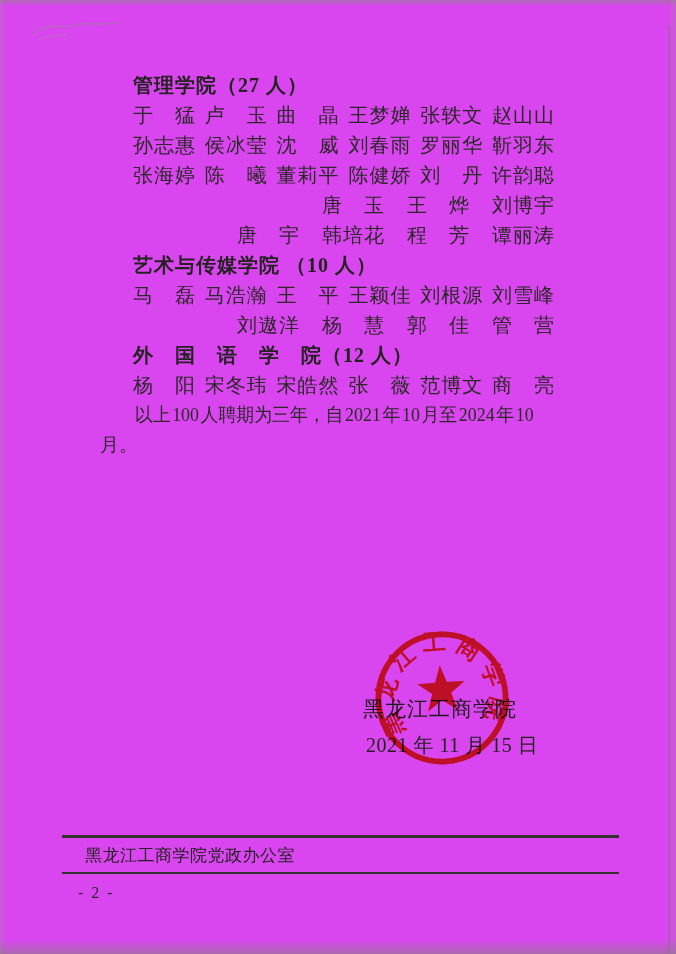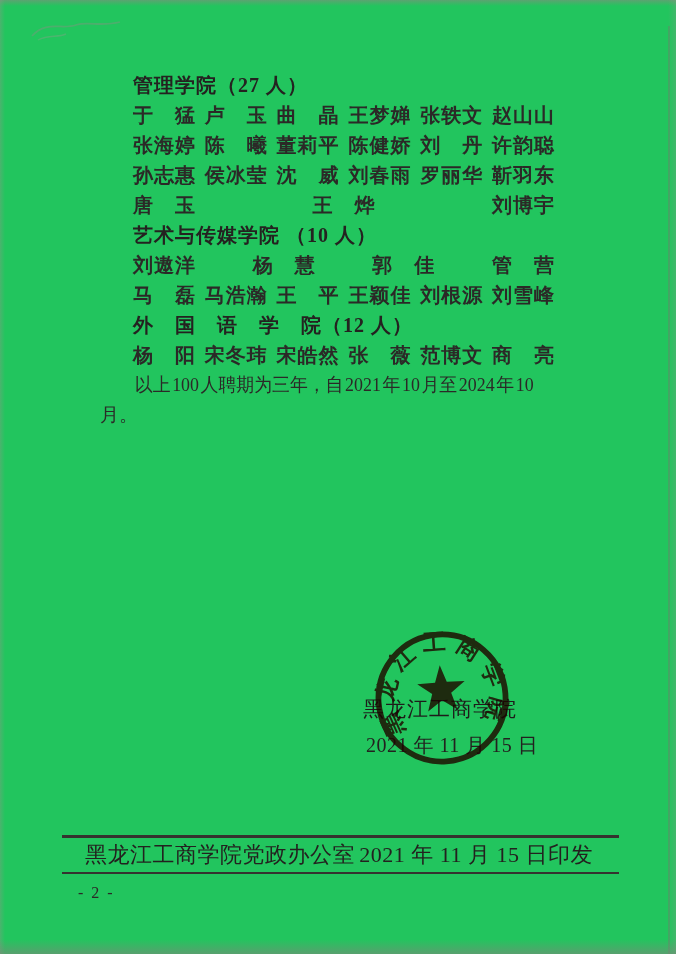--- a/index.html
+++ b/index.html
@@ -1,18 +1,18 @@
 <!DOCTYPE html>
 <html><head>
 <meta charset="utf-8">
 <style>
   html,body { margin:0; padding:0; background:#e9e8e5; }
   .page {
     position:relative; width:676px; height:954px; margin:0 auto;
-    background:#22c55e; overflow:hidden;
+    background:#d946ef; overflow:hidden;
     font-family:"Liberation Serif","DejaVu Serif",serif;
     color:#2b2927;
   }
   
   .edge-top   { position:absolute; top:0; left:0; width:100%; height:6px;
                 background:linear-gradient(to bottom, rgba(138,136,128,0.55), rgba(138,136,128,0)); }
   .edge-bottom{ position:absolute; bottom:0; left:0; width:100%; height:14px;
                 background:linear-gradient(to top, rgba(132,130,123,0.55), rgba(132,130,123,0.04)); }
   .edge-left  { position:absolute; top:0; left:0; width:5px; height:100%;
                 background:linear-gradient(to right, rgba(150,148,140,0.35), rgba(150,148,140,0)); }
@@ -23,43 +23,43 @@
   .smudge { position:absolute; left:28px; top:12px; }
 
   
   .content {
     position:absolute; left:100px; top:70px; width:468px;
     font-size:20px; line-height:30px; letter-spacing:1px;
   }
   .section-header {
     font-weight:bold; margin-left:33px; height:30px; white-space:nowrap; color:#242220;
   }
-  .name-row { margin-left:33px; width:422px; height:30px; display:flex;font-weight:bold; }
+  .name-row { margin-left:33px; width:422px; height:30px; display:flex; }
   .name-row.full    { justify-content:space-between; }
-  .name-row.partial { justify-content:space-between; }
+  .name-row.partial { justify-content:flex-end; gap:22px; }
   .person-name { white-space:pre; }
   .closing-line { height:30px; white-space:nowrap; font-size:19px;
                   letter-spacing:0; word-spacing:-3px; }
   .closing-line.indent { text-indent:37px; transform:scaleX(0.94); transform-origin:0 50%; }
 
   
   .sig-org  { position:absolute; left:363px; top:695px; font-size:21px;
               letter-spacing:1px; color:#1e1c1a; z-index:2; }
   .sig-date { position:absolute; left:366px; top:732px; font-size:20px;
               letter-spacing:0.5px; color:#23211f; z-index:2; }
   .seal { position:absolute; left:365px; top:621px; width:154px; height:154px;
           z-index:3; mix-blend-mode:multiply; opacity:0.93; transform:rotate(-4deg); }
   .seal text { font-family:"Liberation Serif","DejaVu Serif",serif; }
 
   
   .footer-band {
     position:absolute; left:62px; top:835px; width:557px; height:39px; box-sizing:border-box;
     border-top:3px solid #35332f; border-bottom:2px solid #35332f;
     display:flex; justify-content:space-between; align-items:center;
-    padding:0 26px 0 23px; font-size:22px; letter-spacing:0.5px; color:#23211f;
+    padding:0 26px 0 23px; font-size:17px; letter-spacing:0.5px; color:#23211f;
   }
   .page-number { position:absolute; left:78px; top:884px; font-size:16px;
                  letter-spacing:2px; color:#2b2927; }
 </style>
 </head>
 <body>
 
 <div class="page">
 
   <div class="edge-top"></div>
@@ -77,54 +77,60 @@
         <div class="section-header">管理学院（27 人）</div>
         <div class="name-row full">
           <span class="person-name">于　猛</span>
           <span class="person-name">卢　玉</span>
           <span class="person-name">曲　晶</span>
           <span class="person-name">王梦婵</span>
           <span class="person-name">张轶文</span>
           <span class="person-name">赵山山</span>
         </div>
         <div class="name-row full">
+          <span class="person-name">孙志惠</span>
+          <span class="person-name">侯冰莹</span>
+          <span class="person-name">沈　威</span>
+          <span class="person-name">刘春雨</span>
+          <span class="person-name">罗丽华</span>
+          <span class="person-name">靳羽东</span>
+        </div>
+        <div class="name-row full">
           <span class="person-name">张海婷</span>
           <span class="person-name">陈　曦</span>
           <span class="person-name">董莉平</span>
           <span class="person-name">陈健娇</span>
           <span class="person-name">刘　丹</span>
           <span class="person-name">许韵聪</span>
         </div>
-        <div class="name-row full">
-          <span class="person-name">孙志惠</span>
-          <span class="person-name">侯冰莹</span>
-          <span class="person-name">沈　威</span>
-          <span class="person-name">刘春雨</span>
-          <span class="person-name">罗丽华</span>
-          <span class="person-name">靳羽东</span>
-        </div>
         <div class="name-row partial">
           <span class="person-name">唐　玉</span>
           <span class="person-name">王　烨</span>
           <span class="person-name">刘博宇</span>
         </div>
+        <div class="name-row partial">
+          <span class="person-name">唐　宇</span>
+          <span class="person-name">韩培花</span>
+          <span class="person-name">程　芳</span>
+          <span class="person-name">谭丽涛</span>
+        </div>
         <div class="section-header">艺术与传媒学院 （10 人）</div>
-        <div class="name-row partial">
-          <span class="person-name">刘遨洋</span>
-          <span class="person-name">杨　慧</span>
-          <span class="person-name">郭　佳</span>
-          <span class="person-name">管　营</span>
-        </div>
         <div class="name-row full">
           <span class="person-name">马　磊</span>
           <span class="person-name">马浩瀚</span>
           <span class="person-name">王　平</span>
           <span class="person-name">王颖佳</span>
           <span class="person-name">刘根源</span>
           <span class="person-name">刘雪峰</span>
+        </div>
+        <div class="name-row partial">
+          <span class="person-name">刘遨洋</span>
+          <span class="person-name">杨　慧</span>
+          <span class="person-name">郭　佳</span>
+          <span class="person-name">管　营</span>
         </div>
         <div class="section-header">外　国　语　学　院（12 人）</div>
         <div class="name-row full">
           <span class="person-name">杨　阳</span>
           <span class="person-name">宋冬玮</span>
           <span class="person-name">宋皓然</span>
           <span class="person-name">张　薇</span>
           <span class="person-name">范博文</span>
           <span class="person-name">商　亮</span>
         </div>
@@ -139,17 +145,16 @@
     <circle cx="80" cy="80" r="66" fill="none" stroke="#dc2717" stroke-width="6"></circle>
     <polygon points="80,46 86.1,63.6 104.7,64 89.9,75.2 95.3,93 80,82.4 64.7,93 70.1,75.2 55.3,64 73.9,63.6" fill="#dc2717"></polygon>
     <path id="sealArc" d="M 44.64 115.36 A 50 50 0 1 1 115.36 115.36" fill="none"></path>
     <text font-size="24" font-weight="bold" letter-spacing="8" text-anchor="middle" fill="#dc2717">
       <textPath href="#sealArc" startOffset="50%">黑龙江工商学院</textPath>
     </text>
   </svg>
 
   <div class="footer-band">
     <span>黑龙江工商学院党政办公室</span>
-    <span>2021 年 11 月 15 日印发</span>
   </div>
   <div class="page-number">- 2 -</div>
 
 </div>
 
 </body></html>

